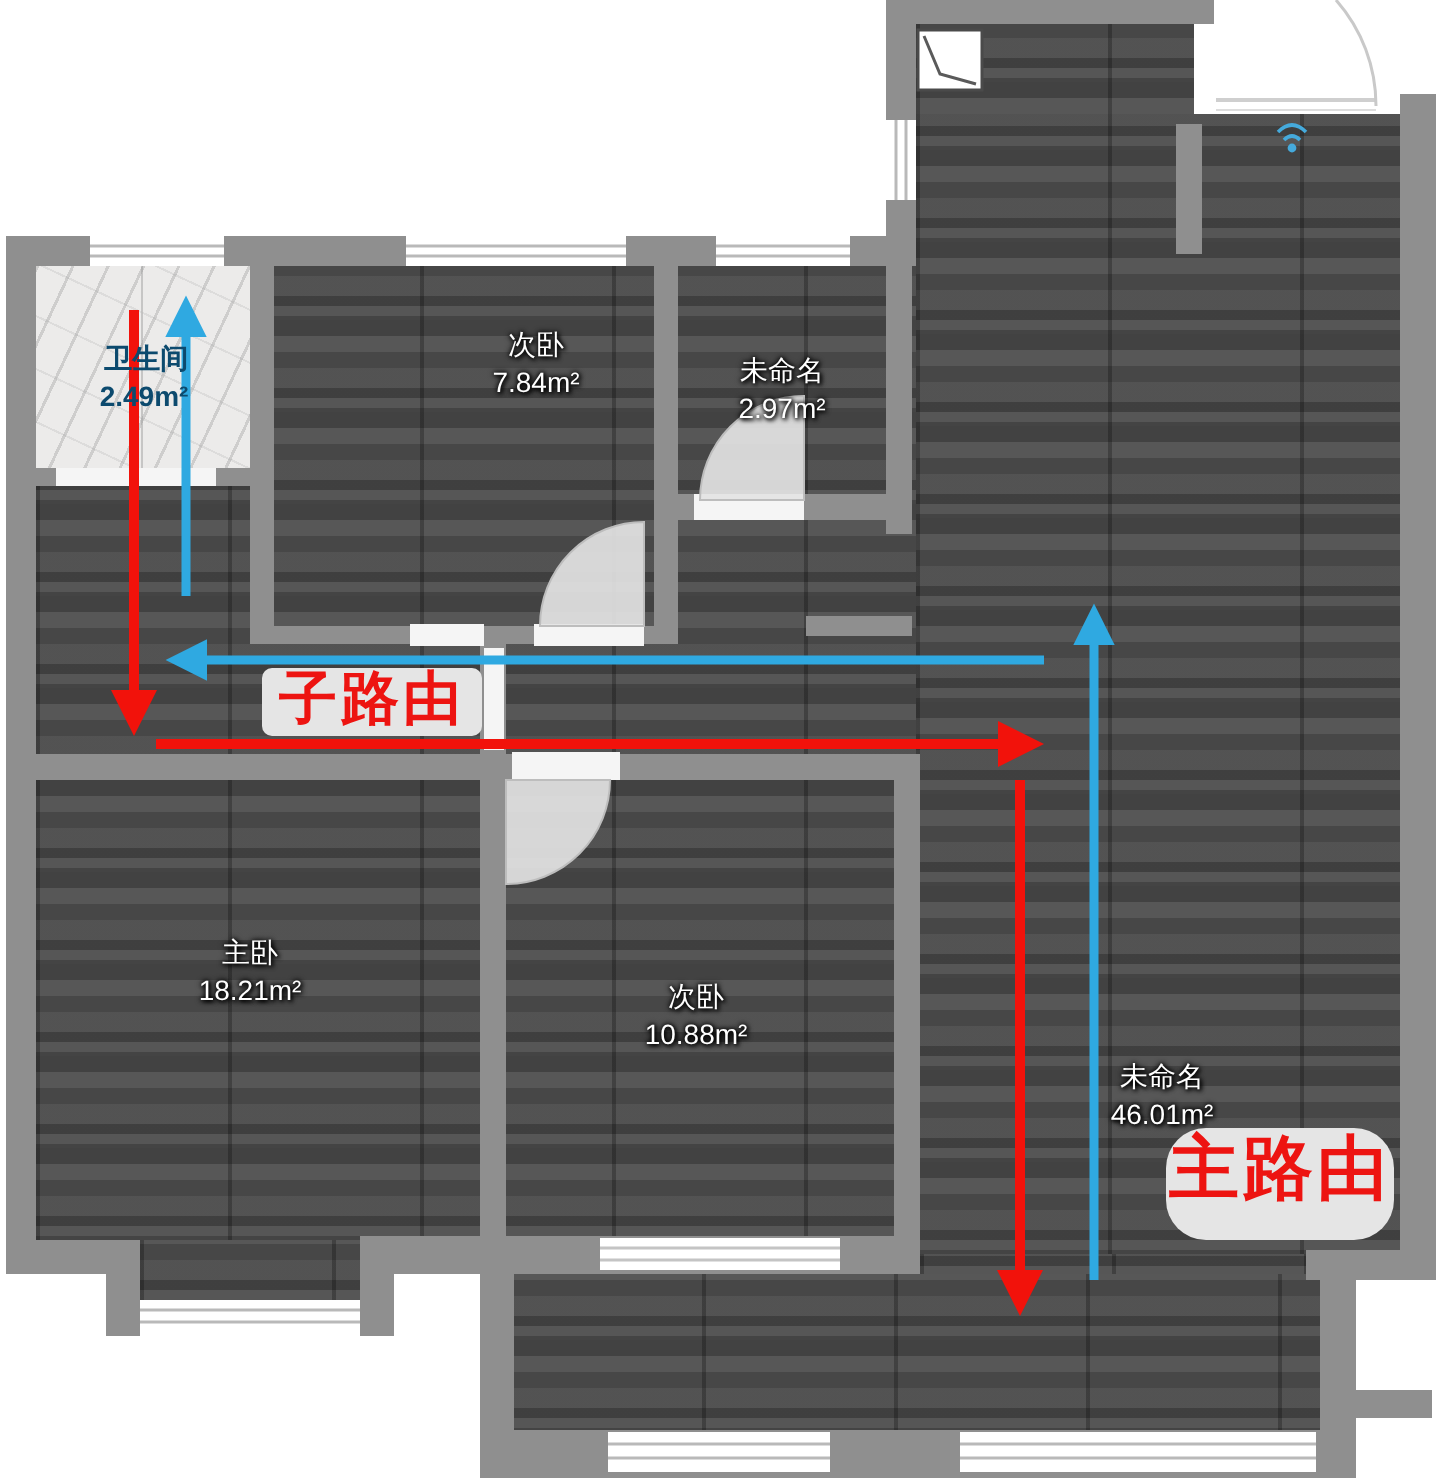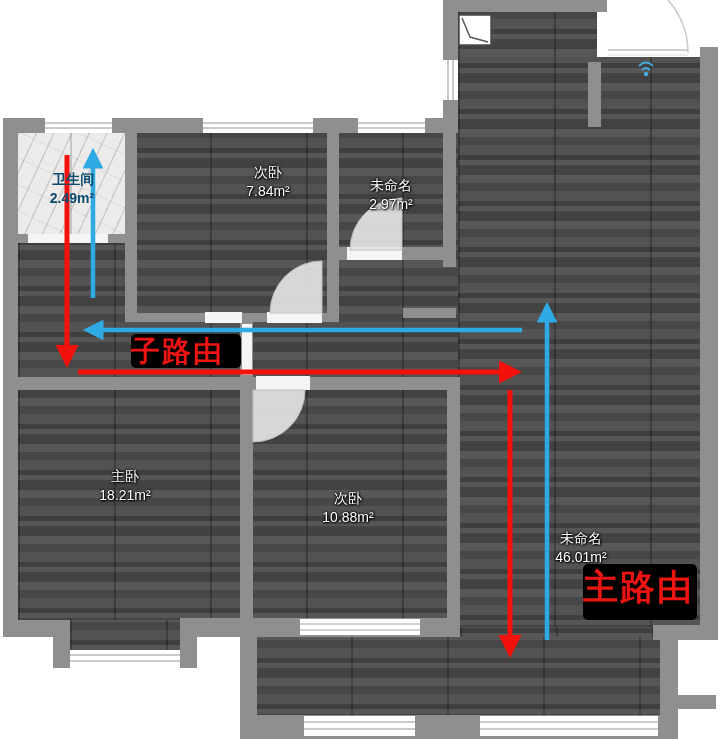--- a/index.html
+++ b/index.html
@@ -16,24 +16,24 @@
   .wall{position:absolute;background:#8f8f8f;}
   .marble{position:absolute;background-color:#ecebea;
     background-image:
       repeating-linear-gradient(115deg, rgba(150,150,150,.35) 0 1.5px, rgba(0,0,0,0) 1.5px 16px),
       repeating-linear-gradient(25deg, rgba(185,185,185,.3) 0 1px, rgba(0,0,0,0) 1px 24px),
       linear-gradient(90deg, rgba(0,0,0,0) 0 49%, rgba(160,160,160,.5) 49% 50%, rgba(0,0,0,0) 50%);}
   .room-label{position:absolute;transform:translateX(-50%);text-align:center;
     color:#ffffff;font-size:14px;line-height:19px;font-weight:400;white-space:nowrap;
     text-shadow:0 0 2px #000,0 0 3px #000,1px 1px 2px #000;}
   .room-label.dark{color:#0c4a6e;text-shadow:none;font-weight:600;text-align:right;}
-  .route-label{position:absolute;background:#000000;color:#ed1411;border-radius:5px;
-    font-weight:bold;text-align:left;letter-spacing:2px;white-space:nowrap;}
+  .route-label{position:absolute;background:#e5e5e5;color:#ed1411;border-radius:5px;
+    font-weight:bold;text-align:center;letter-spacing:2px;white-space:nowrap;font-family:Liberation Mono, monospace;}
   #sub-route-label{left:131px;top:334px;width:110px;height:34px;font-size:29px;line-height:35px;}
-  #main-route-label{left:583px;top:564px;width:114px;height:56px;font-size:35px;line-height:46px;}
+  #main-route-label{left:583px;top:564px;width:114px;height:56px;font-size:35px;line-height:46px;border-radius:20px;}
   svg{position:absolute;left:0;top:0;}
 </style>
 </head>
 <body>
 
 <div id="stage">
 
   <div class="floor" style="left:18px;top:133px;width:442px;height:487px;"></div>
   <div class="floor" style="left:458px;top:10px;width:139px;height:123px;"></div>
   <div class="floor" style="left:458px;top:57px;width:242px;height:570px;"></div>

